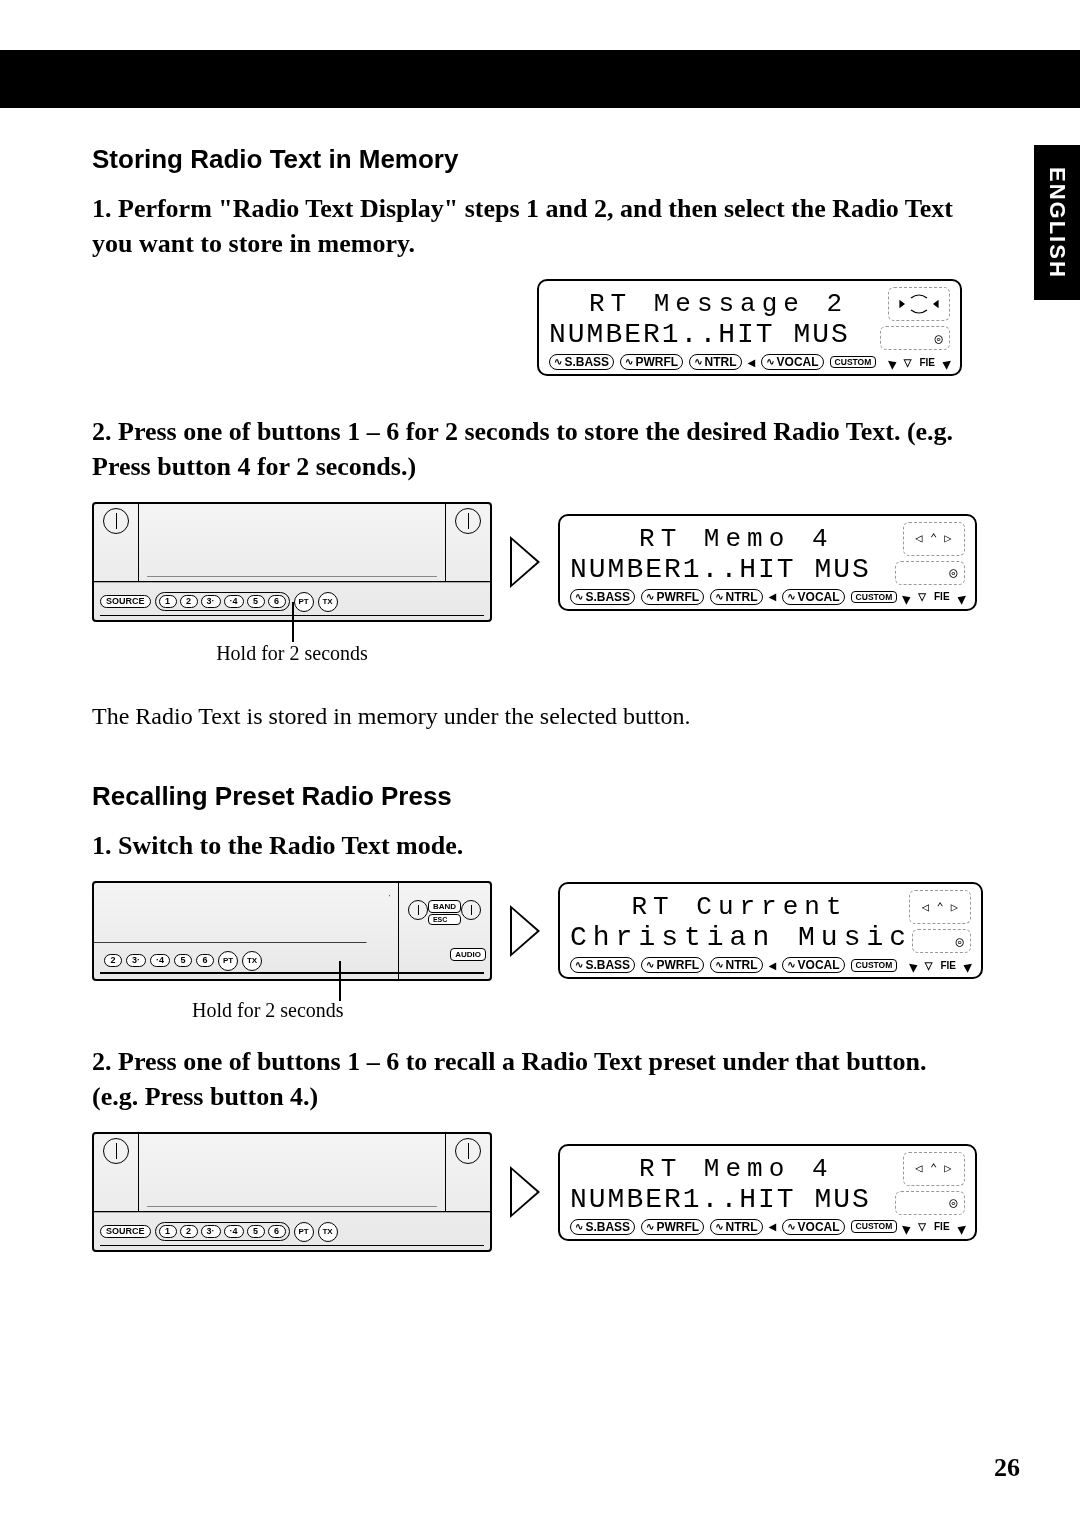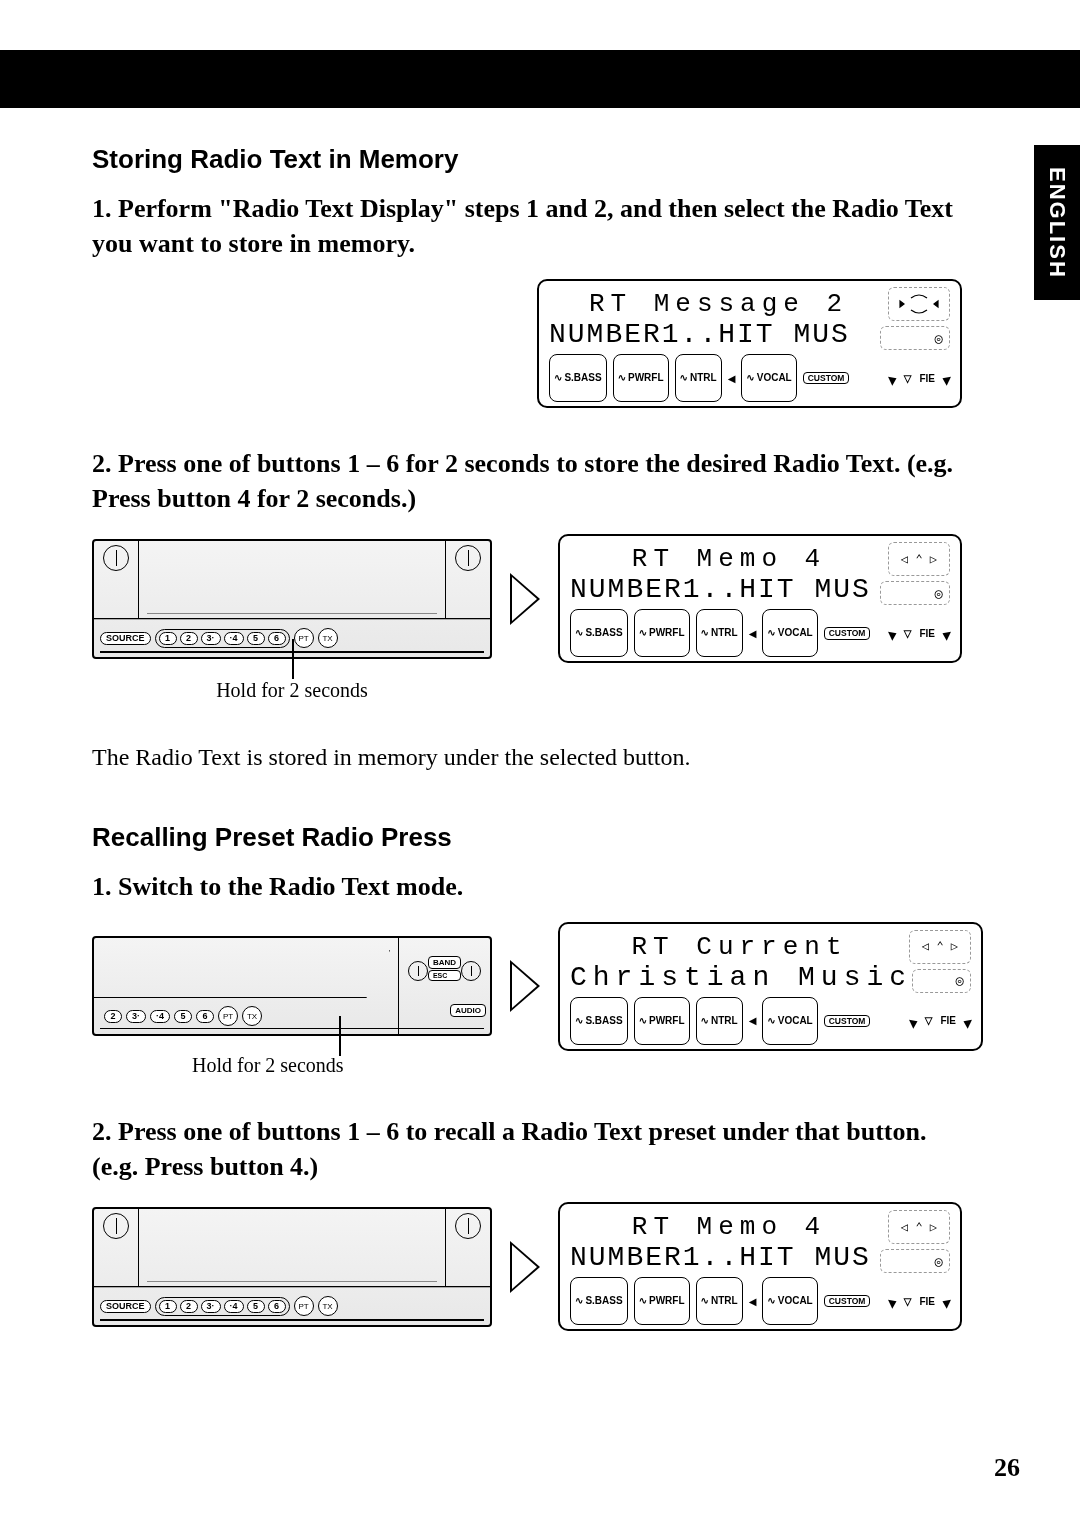--- a/index.html
+++ b/index.html
@@ -135,23 +135,23 @@
     .lcd-bottom-icons {
       display: flex;
       gap: 6px;
       margin-top: 4px;
       align-items: center;
       font-family: Arial, sans-serif;
     }
     .lcd-chip {
       border: 1.2px solid #000;
       border-radius: 8px;
-      font-size: 10px;
-      font-weight: bold;
-      padding: 18px 4px;
+      font-size: 12px;
+      font-weight: bold;
+      padding: 1px 4px;
       display: inline-flex;
       align-items: center;
       gap: 2px;
       line-height: 1;
     }
     .lcd-wave::before {
       content: "∿";
       font-size: 10px;
     }
     .lcd-chip-plain {
@@ -263,21 +263,21 @@
       border-radius: 12px;
       padding: 2px 3px;
       display: inline-flex;
       gap: 3px;
     }
     .btn-round {
       width: 20px; height: 20px;
       border: 1.3px solid #000;
       border-radius: 50%;
       font-size: 8px;
-      font-weight: normal;
+      font-weight: bold;
       font-family: Arial, sans-serif;
       display: inline-flex;
       align-items: center;
       justify-content: center;
       background: #fff;
     }
     
     .device2 {
       width: 400px;
       height: 100px;
@@ -494,21 +494,21 @@
               <span class="btn-oval">2</span>
               <span class="btn-oval">3·</span>
               <span class="btn-oval">·4</span>
               <span class="btn-oval">5</span>
               <span class="btn-oval">6</span>
               <span class="btn-round">PT</span>
               <span class="btn-round">TX</span>
             </div>
           </div>
           <div class="device2-right">
-            <div style="display:flex; gap:0; align-items:flex-end;">
+            <div style="display:flex; gap:0; align-items:flex-start;">
               <div class="knob-mini" style="width:20px;height:20px;"></div>
               <div style="display:flex; flex-direction:column; gap:1px;">
                 <span class="badge-small">BAND</span>
                 <span class="badge-small" style="font-size:7px;">ESC</span>
               </div>
               <div class="knob-mini" style="width:20px;height:20px;"></div>
             </div>
             <span class="badge-small" style="align-self:flex-end;">AUDIO</span>
           </div>
         </div>

